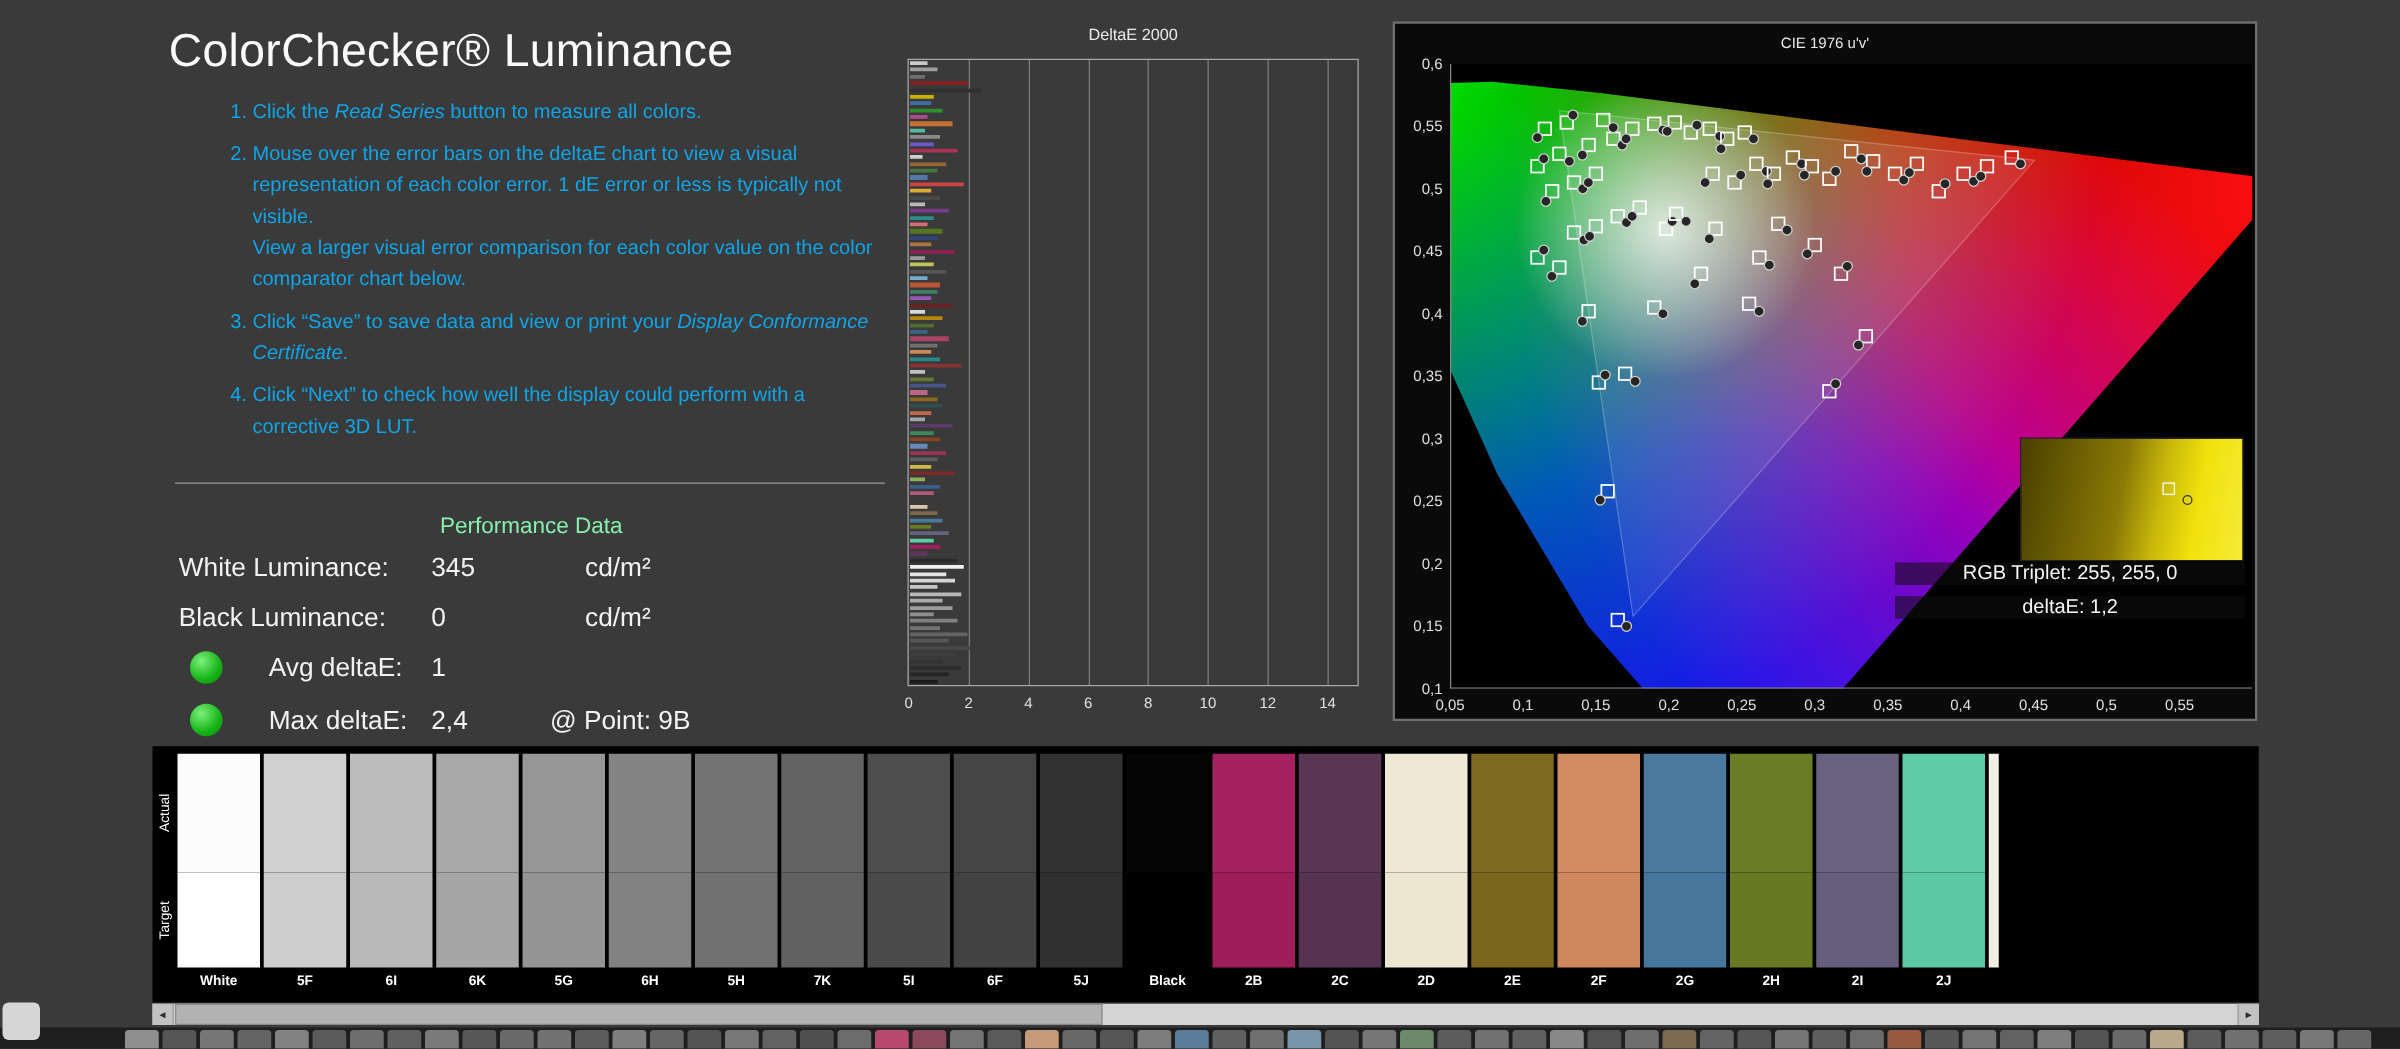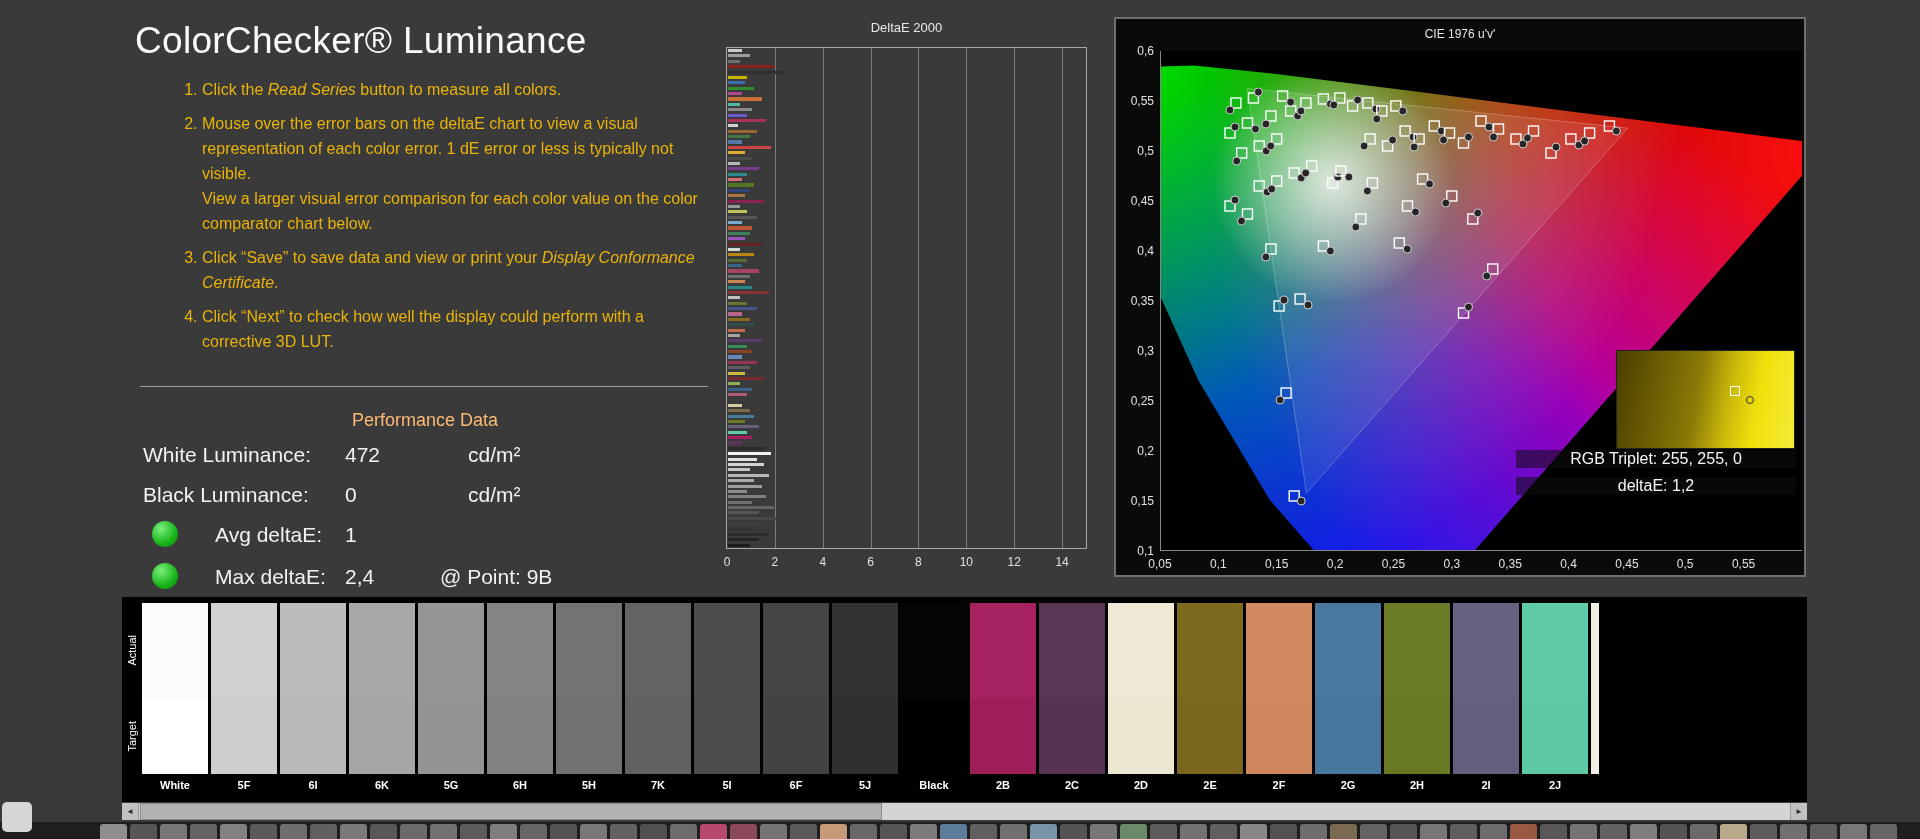--- a/index.html
+++ b/index.html
@@ -5,25 +5,25 @@
   * { box-sizing: border-box; margin: 0; padding: 0; }
   html,body { background:#2b2b2b; }
   .screen {
     position: relative; width: 1920px; height: 839px;
     background: #3a3a3a; overflow: hidden;
     font-family: "Liberation Sans", sans-serif; color: #f2f2f2;
   }
   
   .left-panel { position:absolute; left:110px; top:14px; width:630px; height:570px; }
   .page-title { position:absolute; left:25px; top:6px; font-size:37px; font-weight:500; color:#fafafa; letter-spacing:0.3px; }
-  .instructions { position:absolute; left:0; top:64px; width:600px; padding-left:92px; font-size:16px; line-height:1.56; color:#eab308; }
+  .instructions { position:absolute; left:0; top:64px; width:600px; padding-left:92px; font-size:16px; line-height:1.56; color:#0ea5e9; }
   .instructions li { margin-bottom:9px; white-space:pre-line; }
   .divider { position:absolute; left:30px; top:372px; width:568px; border:none; border-top:1px solid #9a9a9a; }
   .perf { position:absolute; left:0; top:382px; width:630px; height:200px; font-size:21px; }
-  .perf-heading { position:absolute; left:30px; top:14px; width:570px; text-align:center; font-size:18px; color:#fdba74; }
+  .perf-heading { position:absolute; left:30px; top:14px; width:570px; text-align:center; font-size:18px; color:#86efac; }
   .perf-row { position:absolute; left:0; width:100%; height:28px; }
   .pr-label1 { position:absolute; left:33px; }
   .pr-label2 { position:absolute; left:105px; }
   .pr-value  { position:absolute; left:235px; }
   .pr-unit   { position:absolute; left:358px; }
   .pr-extra  { position:absolute; left:330px; }
   .status-dot { position:absolute; left:42px; width:26px; height:26px; border-radius:50%; }
   
   .de-chart { position:absolute; left:712px; top:20px; width:400px; height:560px; }
   .de-title { position:absolute; left:14px; top:0; width:361px; text-align:center; font-size:13px; color:#eaeaea; }
@@ -82,21 +82,21 @@
         <li><span>Mouse over the error bars on the deltaE chart to view a visual representation of each color error. 1 dE error or less is typically not visible.
 View a larger visual error comparison for each color value on the color comparator chart below.</span></li>
         <li><span>Click “Save” to save data and view or print your </span><em>Display Conformance Certificate</em><span>.</span></li>
         <li><span>Click “Next” to check how well the display could perform with a corrective 3D LUT.</span></li>
       </ol>
     <hr class="divider">
     <div class="perf">
       <div class="perf-heading">Performance Data</div>
       <div class="perf-row" style="top:47px">
         <span class="pr-label1">White Luminance:</span>
-        <span class="pr-value">472</span>
+        <span class="pr-value">345</span>
         <span class="pr-unit">cd/m²</span>
       </div>
       <div class="perf-row" style="top:87px">
         <span class="pr-label1">Black Luminance:</span>
         <span class="pr-value">0</span>
         <span class="pr-unit">cd/m²</span>
       </div>
       <div class="perf-row" style="top:127px">
         <span class="status-dot" style="top: -2px; background: radial-gradient(circle at 35% 30%, rgb(125, 240, 125), rgb(22, 180, 22) 60%, rgb(12, 134, 12));"></span>
         <span class="pr-label2">Avg deltaE:</span>

